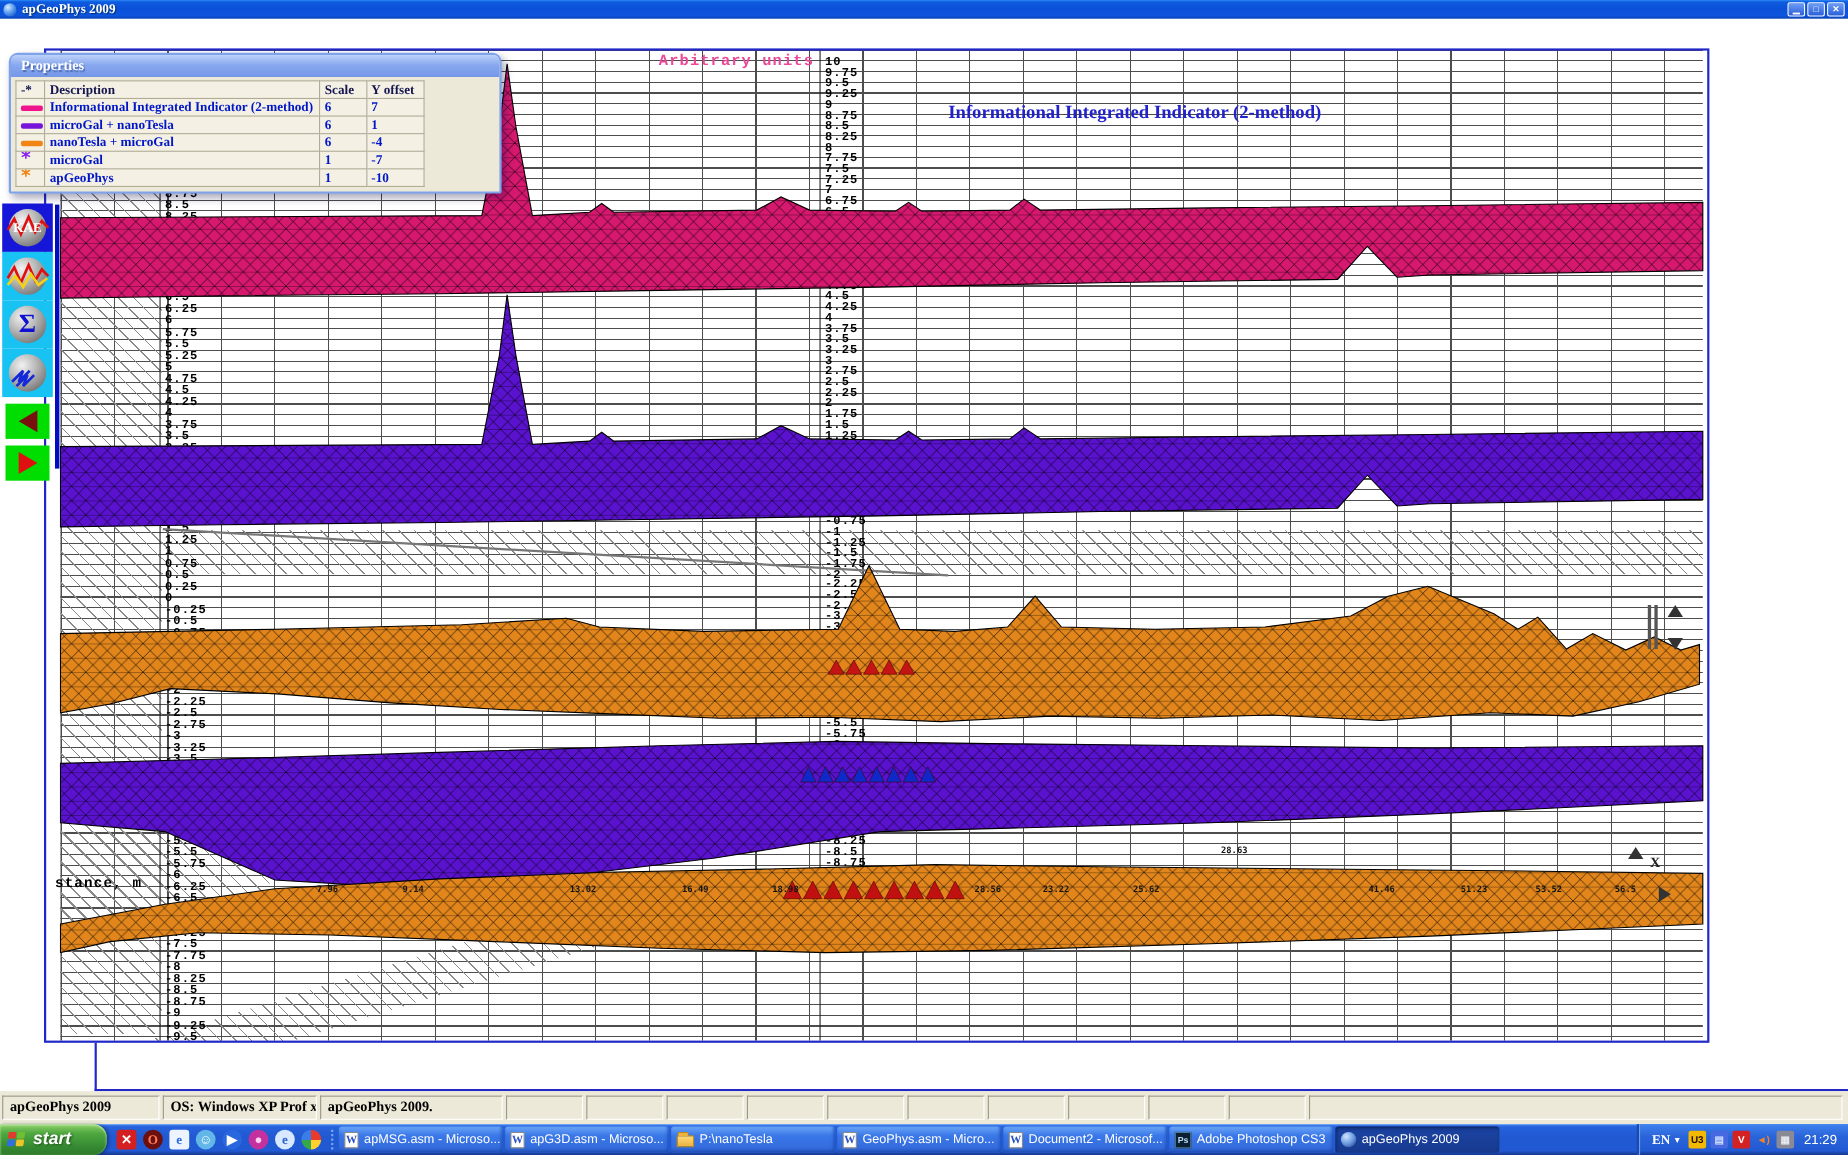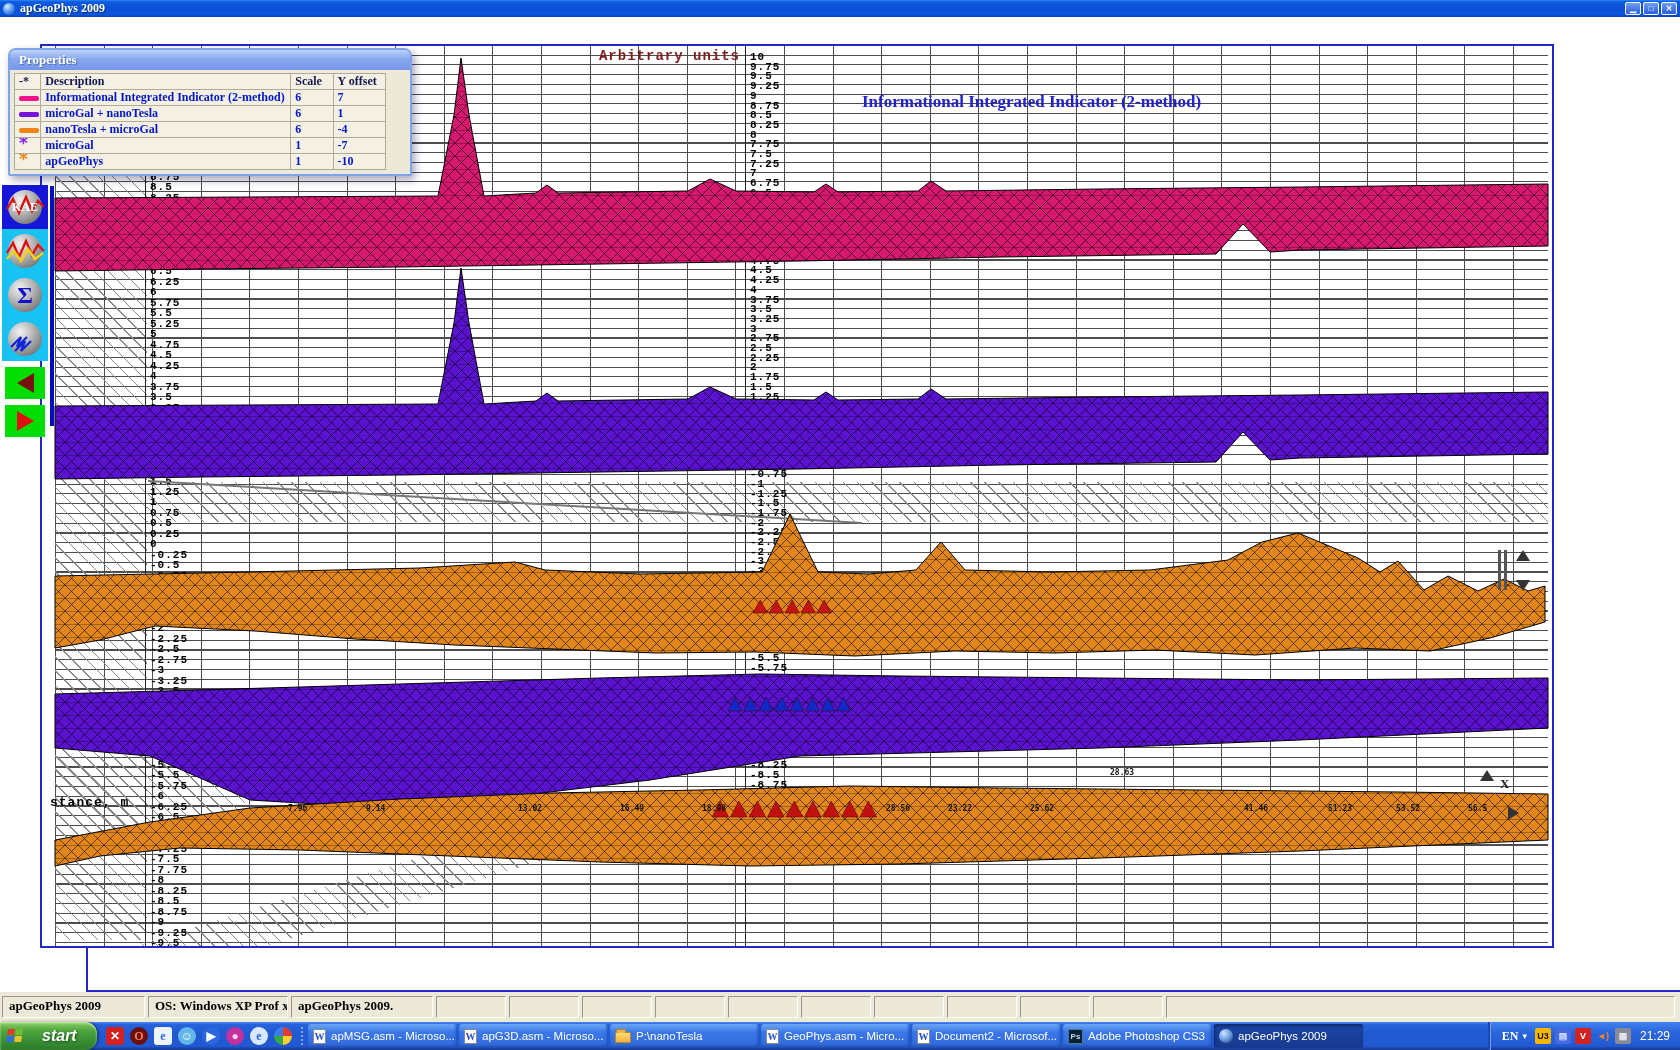--- a/index.html
+++ b/index.html
@@ -46,21 +46,21 @@
   .tick { position:absolute; font:bold 11px "Liberation Mono", monospace; letter-spacing:1px;
     color:#000; white-space:nowrap; line-height:10px; }
   .axisline { position:absolute; width:1px; background:#222; }
 
   #surf { position:absolute; left:0; top:0; width:1680px; height:1050px; z-index:5; pointer-events:none; }
 
   #xlabels { position:absolute; left:0; top:0; z-index:6; }
   .xlab { position:absolute; font:bold 8px "DejaVu Sans Mono", monospace; color:#151515; }
 
   .units { position:absolute; left:578px; top:48px; width:162px; text-align:right;
-    font:bold 14px "Liberation Mono", monospace; letter-spacing:1px; color:#7f1d1d; z-index:7; }
+    font:bold 14px "Liberation Mono", monospace; letter-spacing:1px; color:#ec4899; z-index:7; }
   .ctitle { position:absolute; left:862px; top:92px; font:bold 17px "Liberation Serif", serif;
     color:#2222cc; z-index:7; }
   .dlabel { position:absolute; left:50px; top:795px; font:bold 13px "Liberation Mono", monospace;
     letter-spacing:1px; color:#000; z-index:6; }
 
   
   .sw { position:absolute; z-index:8; }
   .sw1 { left:1492px; top:546px; width:46px; height:52px; }
   .swbar { position:absolute; width:3px; height:40px; background:#555; top:4px; }
   .tri { width:0; height:0; position:absolute; }
@@ -76,21 +76,21 @@
   .sphere { width:34px; height:34px; border-radius:50%;
     background:radial-gradient(circle at 35% 30%, #f2f2f2, #b8b8b8 40%, #6a6a6a 88%); }
   .tool svg { position:absolute; left:3px; top:4px; }
   .tool-label { position:absolute; font:bold 12px "Liberation Serif", serif; }
   .tool-edge { position:absolute; left:50px; top:186px; width:4px; height:240px; background:#000ec0; z-index:10; }
   .tool-nav { width:40px; height:32px; margin:6px 0 0 3px; display:flex; align-items:center; justify-content:center; }
   .nav-left { border-top:10px solid transparent; border-bottom:10px solid transparent; border-right:17px solid #7a0f0f; }
   .nav-right { border-top:10px solid transparent; border-bottom:10px solid transparent; border-left:17px solid #e01010; }
 
   
-  .prop { position:absolute; left:8px; top:48px; width:404px; z-index:20;
+  .prop { position:absolute; left:8px; top:48px; width:448px; z-index:20;
     border:2px solid #7fa3ea; border-radius:8px 8px 2px 2px; background:#ece9d8;
     box-shadow:3px 4px 8px rgba(0,0,60,.35); }
   .prop-title { height:20px; border-radius:5px 5px 0 0; padding-left:9px; display:flex; align-items:center;
     background:linear-gradient(180deg,#bdd2fa,#88a8ee 45%,#7697e8); color:#fff;
     font:bold 13px "Liberation Serif", serif; text-shadow:1px 1px 1px #4a6ab0; }
   .prop table { border-collapse:collapse; margin:3px 4px 4px 4px; width:372px; background:#f4f1e4; table-layout:fixed; }
   .prop th, .prop td { border:1px solid #b0ac98; font:bold 12px "Liberation Serif", serif;
     padding:0 4px; height:16px; overflow:hidden; white-space:nowrap; }
   .prop th { color:#15154f; text-align:left; }
   .prop td { color:#0016c8; }
@@ -108,21 +108,21 @@
   .spanel { height:22px; border:1px solid; border-color:#9a968a #ffffff #ffffff #9a968a;
     font:bold 13px "Liberation Serif", serif; color:#000; padding:1px 6px 0 6px; margin-right:3px;
     white-space:nowrap; overflow:hidden; }
 
   
   .taskbar { position:absolute; left:0; top:1022px; width:1680px; height:28px; z-index:40;
     background:linear-gradient(180deg,#4f8ef5 0%,#2663dc 8%,#2159d2 40%,#2159d2 86%,#16368c 100%);
     display:flex; align-items:center; }
   .start { height:28px; width:97px; flex:0 0 auto; border-radius:0 12px 12px 0; cursor:pointer;
     background:linear-gradient(180deg,#8fd06a 0%,#4ea83f 30%,#378c33 70%,#2c7a2a 100%);
-    display:flex; align-items:center; padding-left:7px; gap:17px;
+    display:flex; align-items:center; padding-left:7px; gap:5px;
     box-shadow:inset 0 1px 2px #cdf0b0, 2px 0 3px rgba(0,0,0,.35); }
   .start-label { color:#fff; font:bold italic 16px "Liberation Sans", sans-serif; text-shadow:1px 1px 2px #1e5418; }
   .flag { display:inline-block; transform:skewX(-8deg); }
   .flag i { display:block; width:7px; height:6px; border-radius:1px; float:left; margin:0 1px 1px 0; }
   .qlaunch { display:flex; align-items:center; gap:6px; padding:0 9px; flex:0 0 auto;
     border-right:2px dotted #7ea6f0; margin-right:4px; }
   .ql { width:18px; height:18px; display:flex; align-items:center; justify-content:center;
     font:bold 12px "Liberation Serif", serif; cursor:pointer; }
   .task { width:149px; height:24px; margin:0 1px; border-radius:3px; flex:0 0 auto; cursor:pointer;
     background:linear-gradient(180deg,#6ba7f7 0%,#3a77e8 35%,#3268d8 100%);
@@ -473,21 +473,21 @@
         </tbody>
     </table>
   </div>
 
   <div class="bottomline"></div>
   <div class="blueV"></div>
 
   <div class="statusbar">
       <div class="spanel" style="width: 143px; flex: 0 0 auto;">apGeoPhys 2009</div>
       <div class="spanel" style="width: 140px; flex: 0 0 auto;">OS: Windows XP Prof  x6</div>
-      <div class="spanel" style="width: 142px; flex: 0 0 auto;">apGeoPhys 2009.</div>
+      <div class="spanel" style="width: 166px; flex: 0 0 auto;">apGeoPhys 2009.</div>
       <div class="spanel" style="width: 70px; flex: 0 0 auto;"></div>
       <div class="spanel" style="width: 70px; flex: 0 0 auto;"></div>
       <div class="spanel" style="width: 70px; flex: 0 0 auto;"></div>
       <div class="spanel" style="width: 70px; flex: 0 0 auto;"></div>
       <div class="spanel" style="width: 70px; flex: 0 0 auto;"></div>
       <div class="spanel" style="width: 70px; flex: 0 0 auto;"></div>
       <div class="spanel" style="width: 70px; flex: 0 0 auto;"></div>
       <div class="spanel" style="width: 70px; flex: 0 0 auto;"></div>
       <div class="spanel" style="width: 70px; flex: 0 0 auto;"></div>
       <div class="spanel" style="width: 70px; flex: 0 0 auto;"></div>

